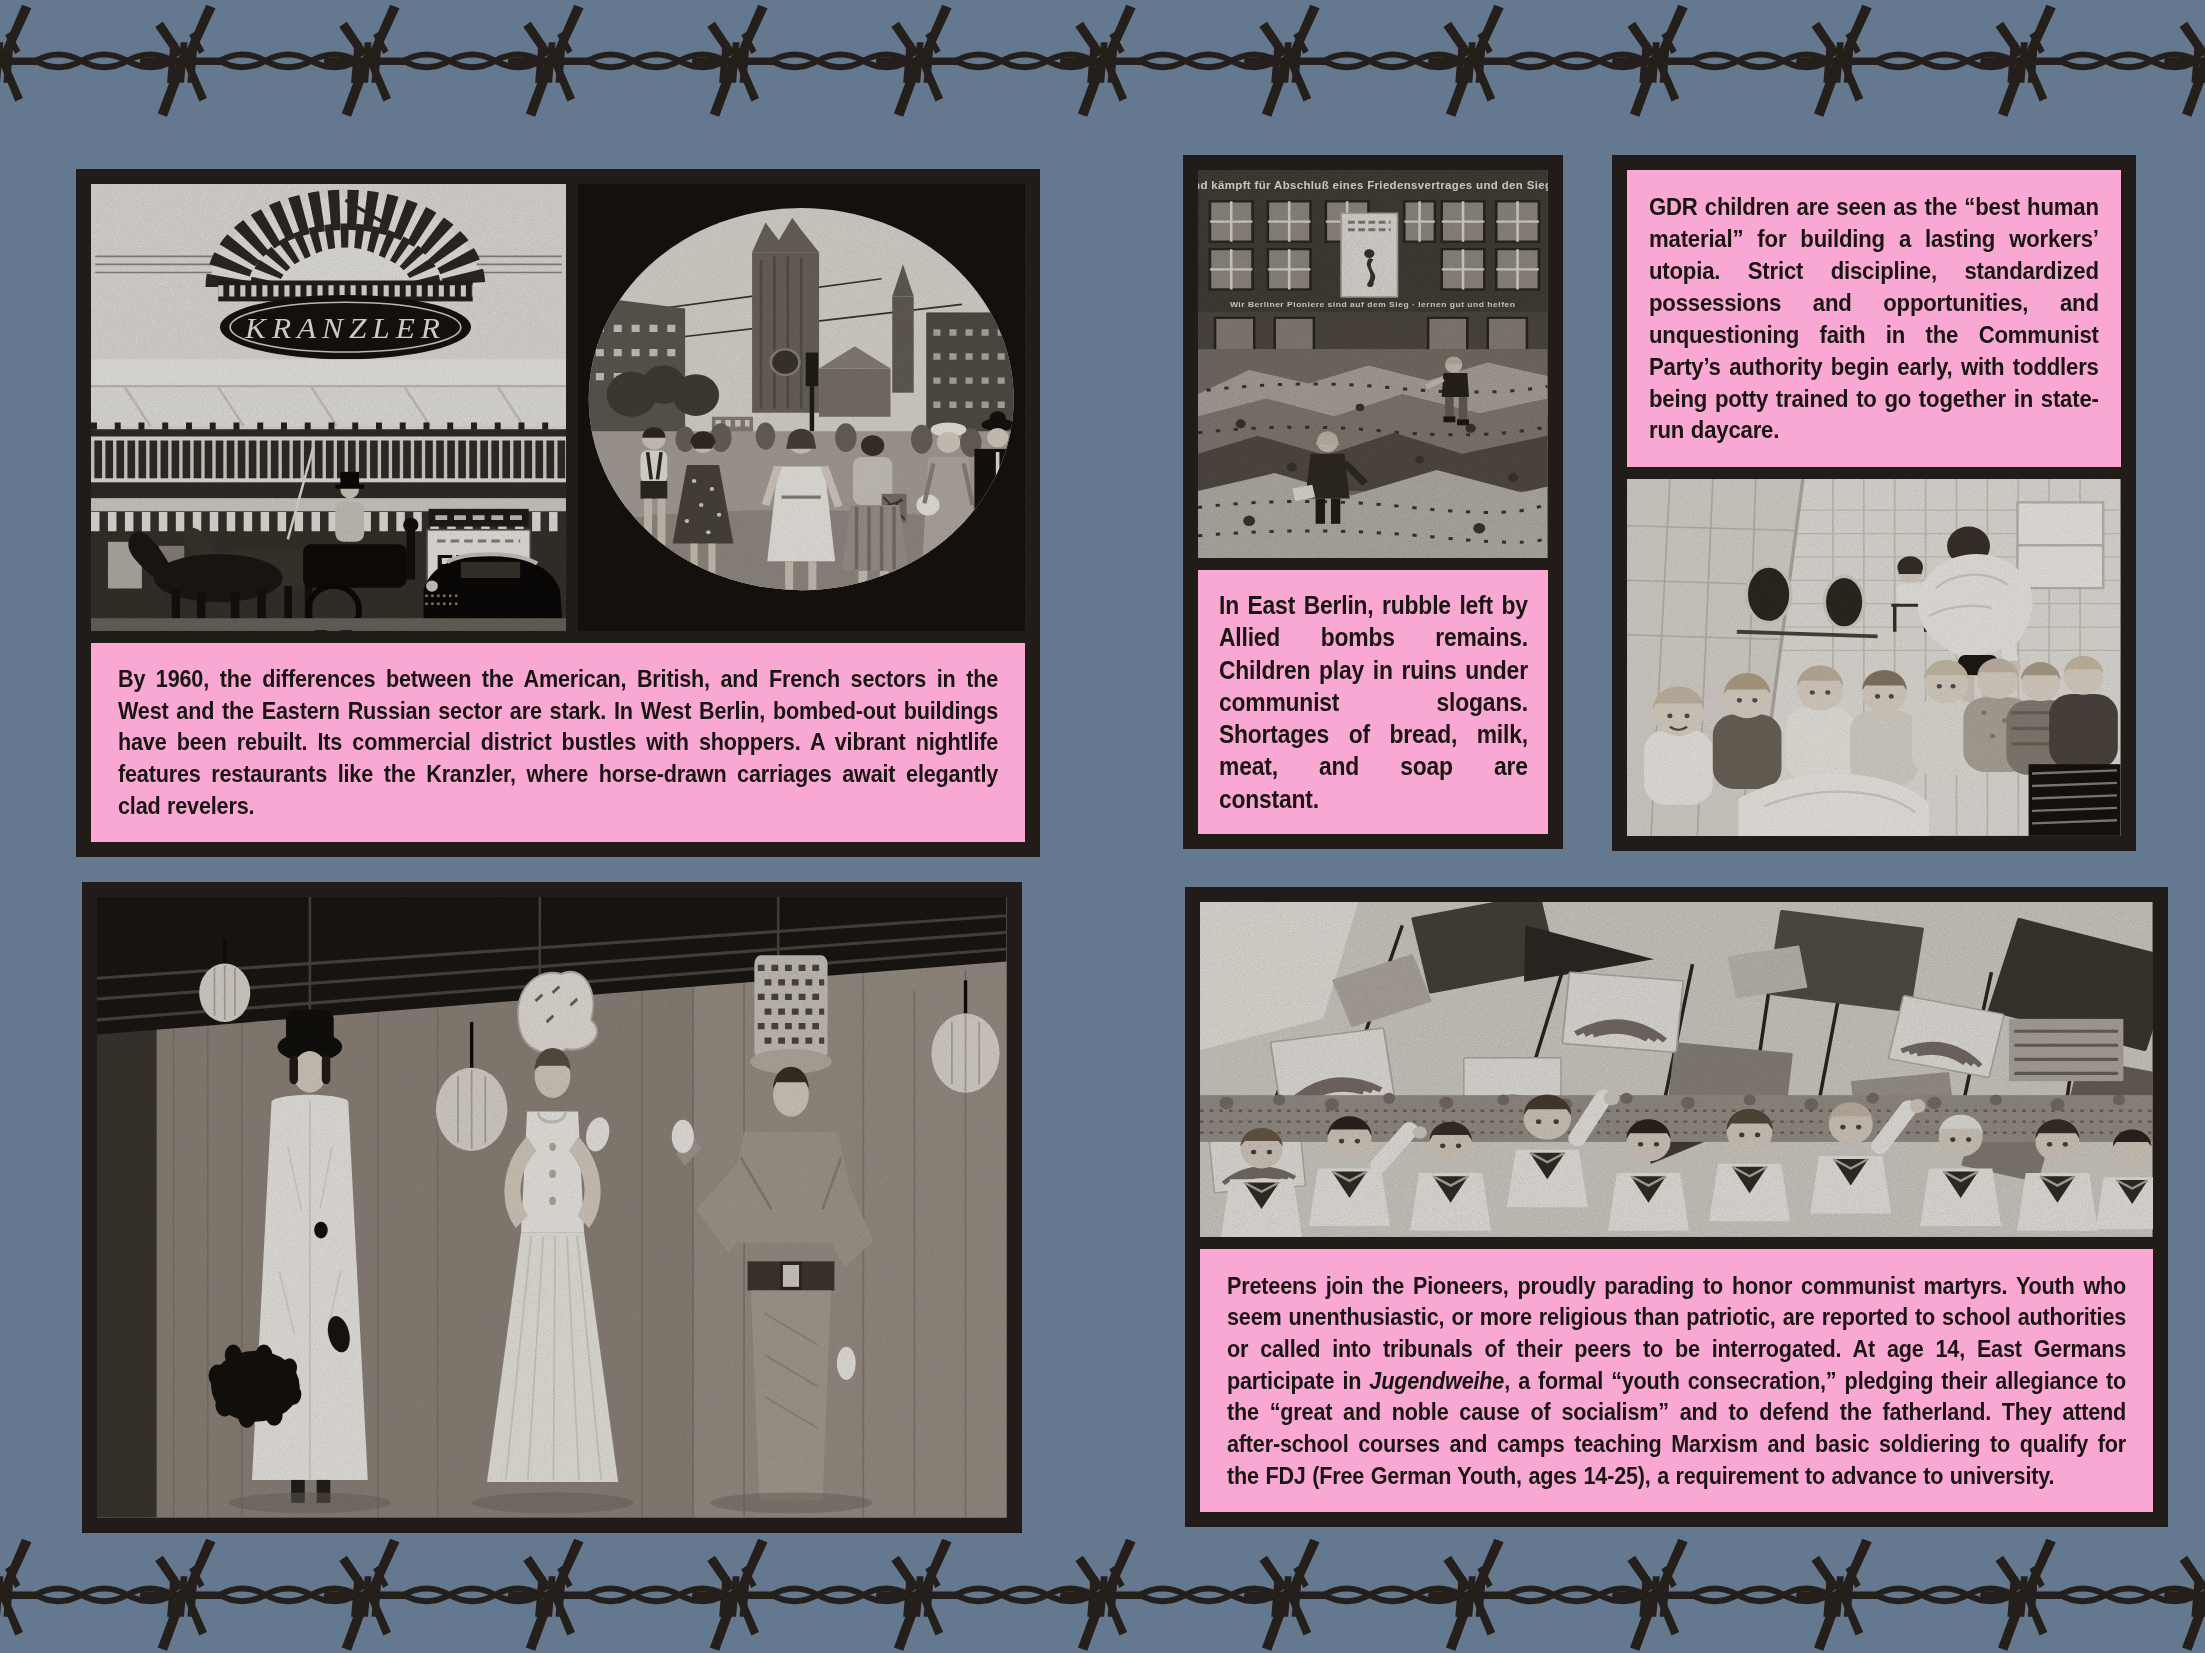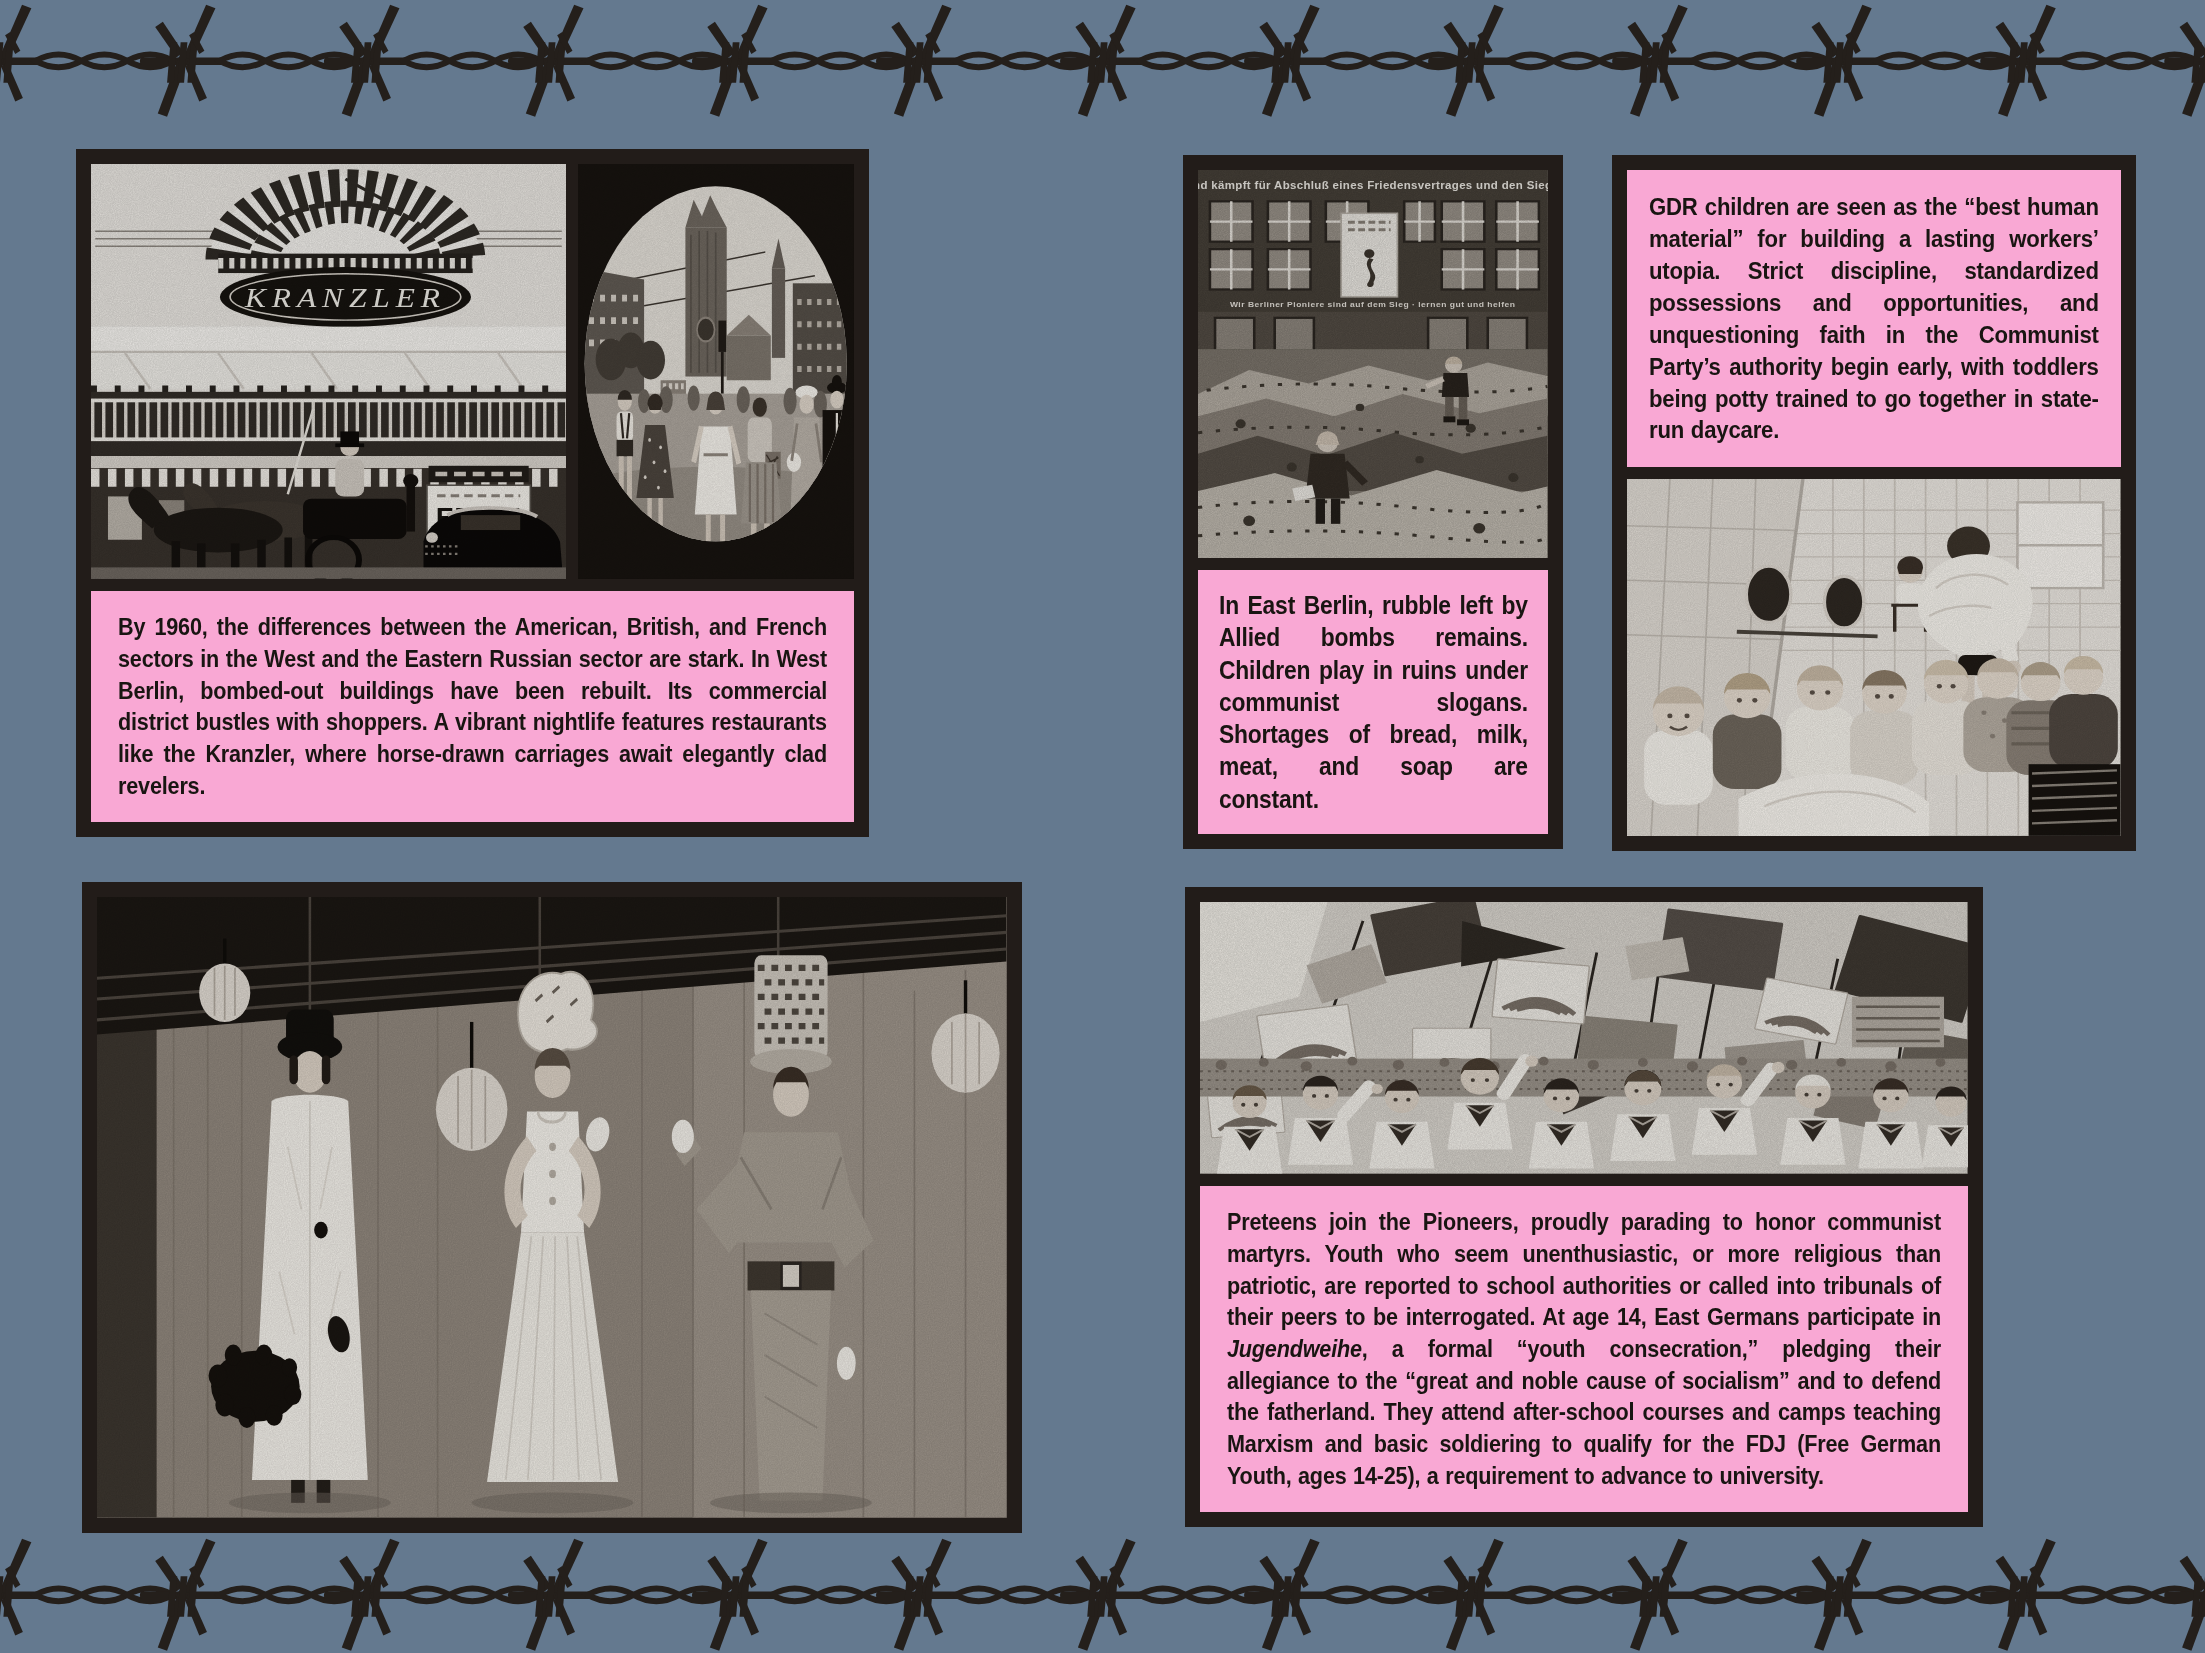--- a/index.html
+++ b/index.html
@@ -9,39 +9,39 @@
   .wire.top{top:3.4px}
   .wire.bottom{top:1537px}
   .panel{position:absolute;background:#221C19;display:flex;flex-direction:column;
          padding:15.3px;gap:12px;box-sizing:border-box}
   .photo{position:relative;overflow:hidden;background:#55504a}
   .photo svg{display:block;width:100%;height:100%}
   .capbox{background:#f9a8d4;box-sizing:border-box}
   .cap{font-weight:700;color:#191512;text-align:justify;margin:0;
        transform:scaleX(.9);transform-origin:0 0;width:111.2%;
        letter-spacing:-0.2px;word-spacing:0.8px;line-height:1.32}
-  #panel-west{left:76px;top:149px;width:793px;height:688px}
+  #panel-west{left:76px;top:169px;width:964px;height:688px}
   .photo-row{display:flex;gap:12px;flex:1;min-height:0}
   #ph-kranzler{width:475px}
   #ph-circle{flex:1;background:#17130f}
   #cap-west{padding:20.4px 27px}
   #cap-west .cap{font-size:24px}
   #panel-fashion{left:82px;top:882px;width:940px;height:651px}
   #ph-fashion{flex:1}
   #cap-fashion{padding:20.4px 27px}
   #cap-fashion .cap{font-size:24px}
   #panel-rubble{left:1183px;top:155px;width:380px;height:694px}
   #ph-rubble{height:434px}
   #cap-rubble{flex:1;padding:18.7px 20.4px}
   #cap-rubble .cap{font-size:25.4px;line-height:1.27}
   #panel-daycare{left:1612px;top:155px;width:524px;height:696px}
   #box-gdr{padding:20.4px 22px}
   #box-gdr .cap{font-size:24.6px;line-height:1.3}
   #ph-daycare{flex:1}
-  #panel-pioneers{left:1185px;top:887px;width:798px;height:640px}
+  #panel-pioneers{left:1185px;top:887px;width:983px;height:640px}
   #ph-pioneers{flex:1}
   #cap-pioneers{padding:20.4px 27px}
   #cap-pioneers .cap{font-size:24px}
   .cap i{font-style:italic}
 </style>
 </head>
 <body>
 
 <div class="sheet">
 

